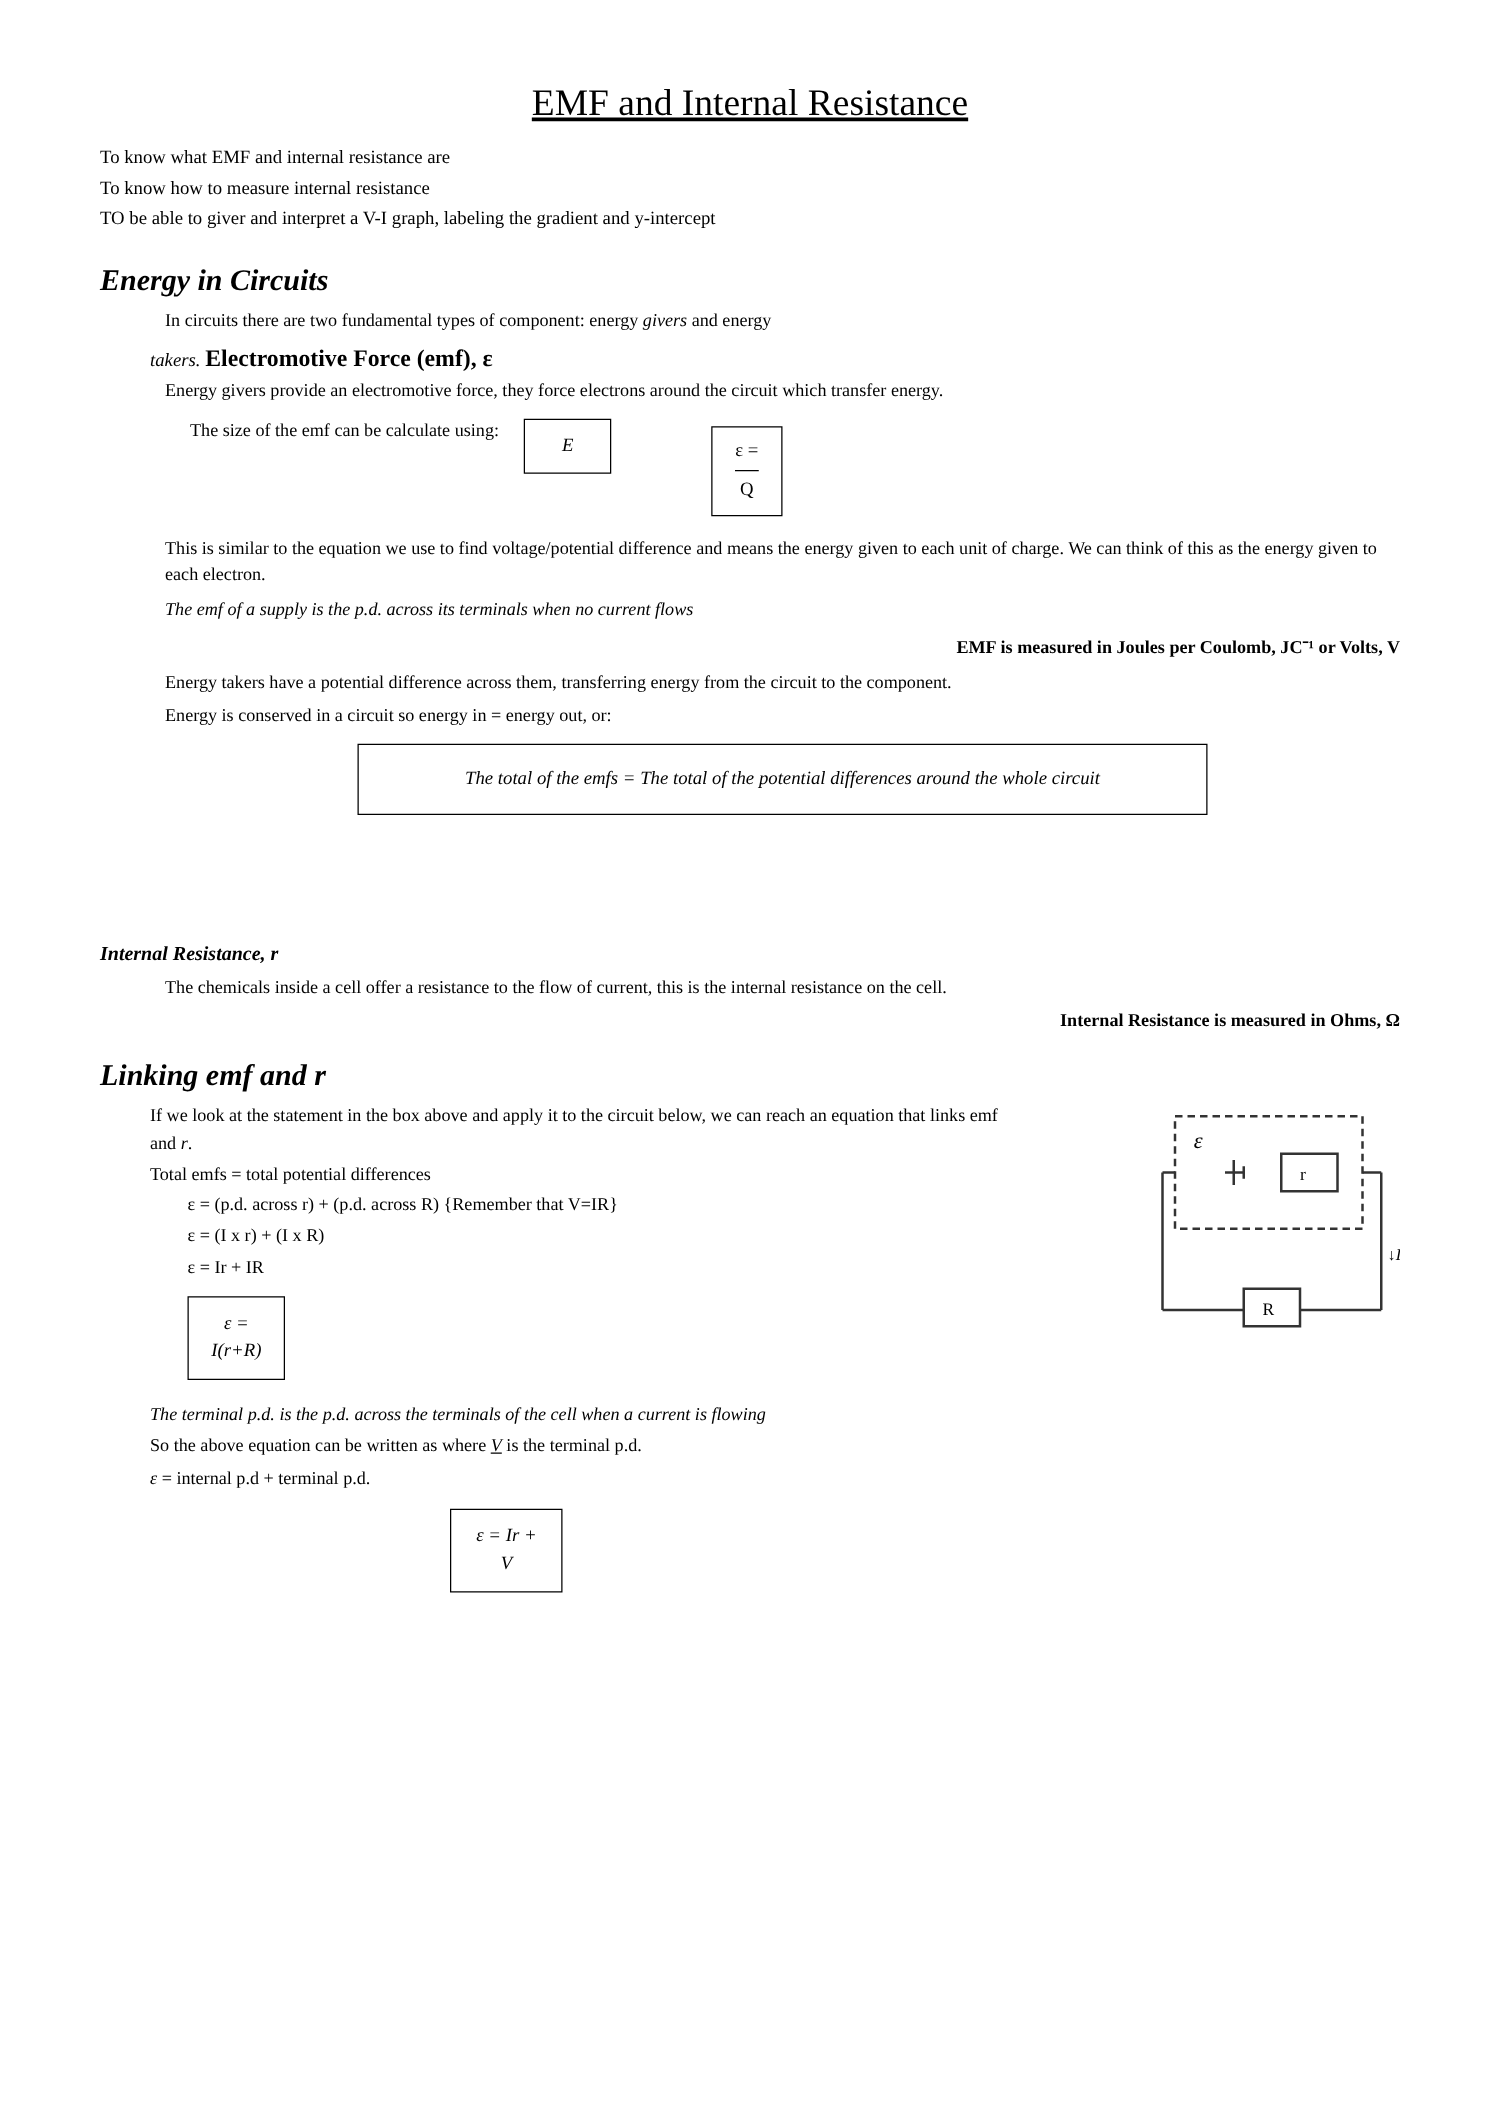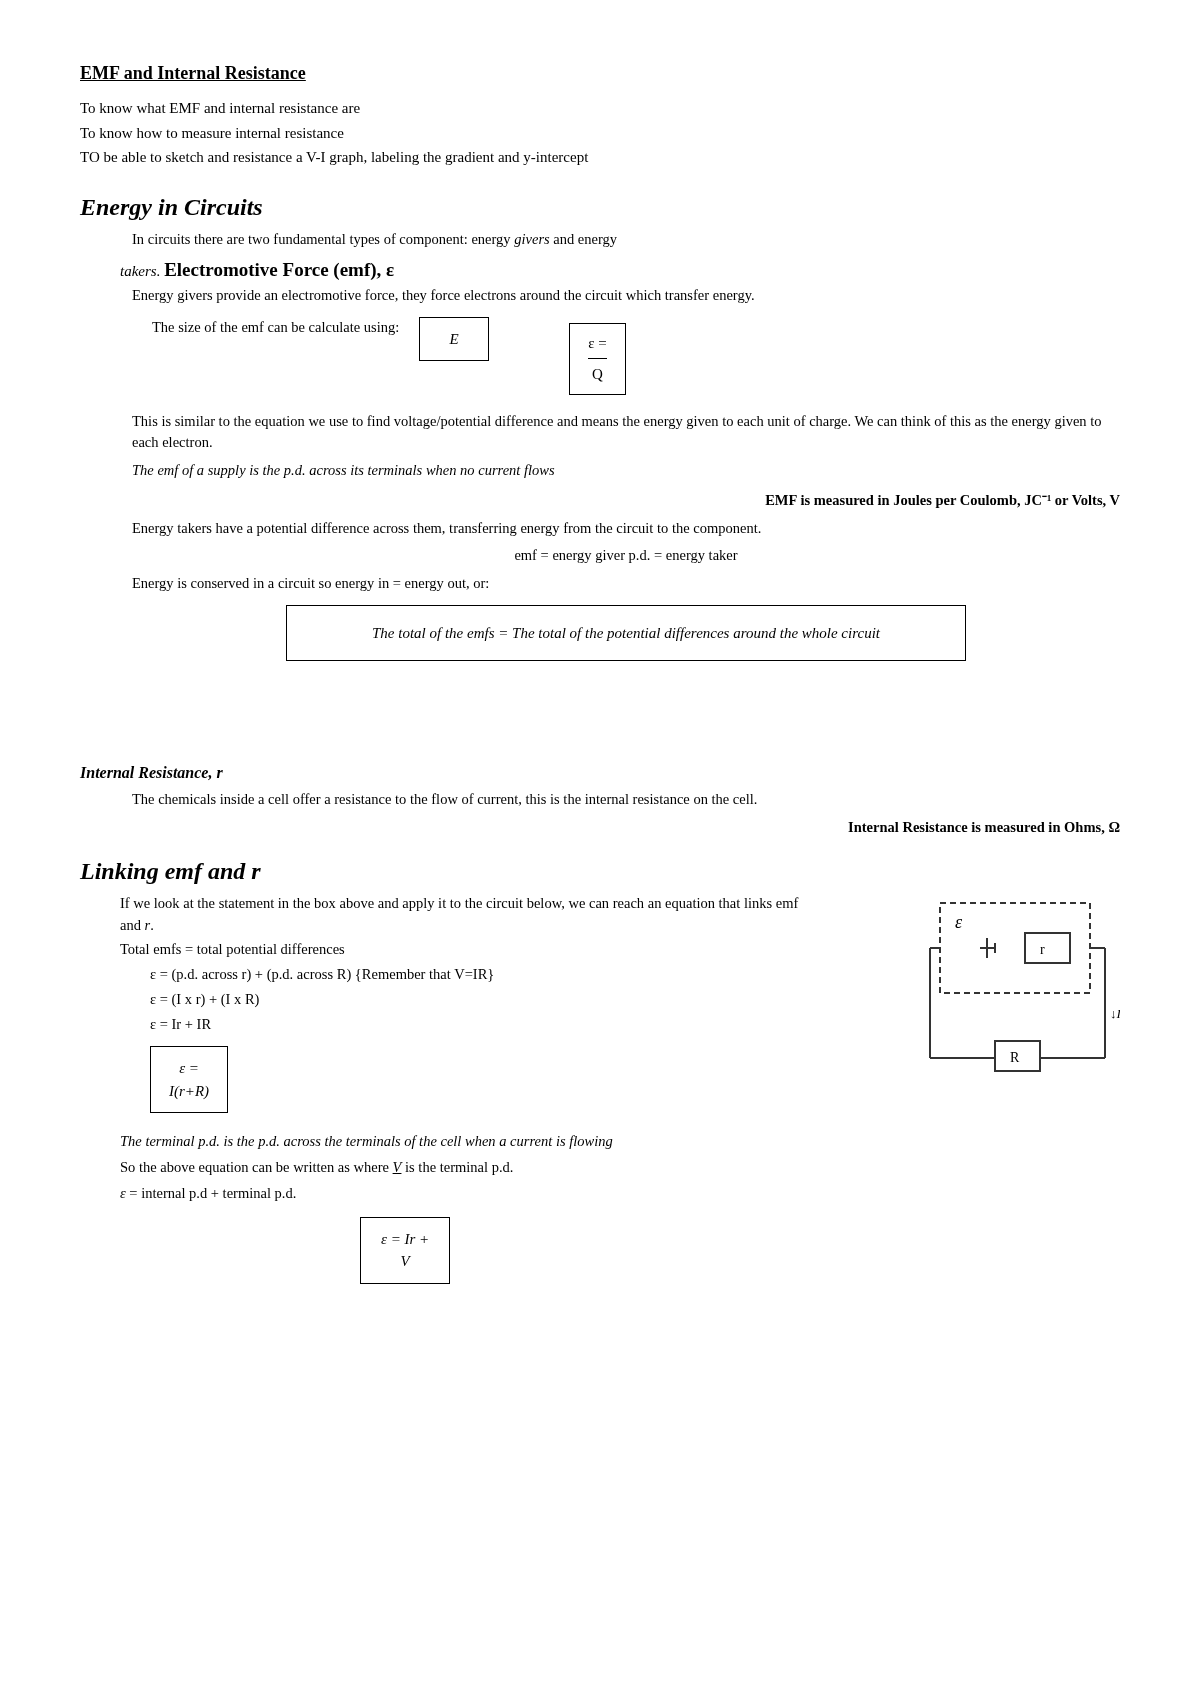--- a/index.html
+++ b/index.html
@@ -7,23 +7,23 @@
       background: #fff;
       font-family: 'Times New Roman', Times, serif;
       font-size: 15px;
       color: #000;
       width: 1200px;
       min-height: 1695px;
       padding: 60px 80px;
       line-height: 1.5;
     }
     h1.page-title {
-      text-align: left;
-      font-size: 18px;
-      font-weight: bold;
+      text-align: center;
+      font-size: 30px;
+      font-weight: normal;
       text-decoration: underline;
       margin-bottom: 10px;
       font-family: 'Times New Roman', Times, serif;
     }
     .objectives {
       margin-bottom: 20px;
       font-size: 15px;
     }
     .objectives p { margin-bottom: 2px; }
 
@@ -146,21 +146,21 @@
     }
   </style>
 </head>
 <body>
 
 <h1 class="page-title">EMF and Internal Resistance</h1>
 
 <div class="objectives">
   <p>To know what EMF and internal resistance are</p>
   <p>To know how to measure internal resistance</p>
-  <p>TO be able to sketch and resistance a V-I graph, labeling the gradient and y-intercept</p>
+  <p>TO be able to giver and interpret a V-I graph, labeling the gradient and y-intercept</p>
 </div>
 
 <h2 class="section-title">Energy in Circuits</h2>
 
 <div class="section-body">
   <p>
     <span>In circuits there are two fundamental types of component: energy </span><em>givers</em><span> and energy</span>
   </p>
 </div>
 
@@ -188,21 +188,20 @@
         <div>Q</div>
       </div>
     </div>
   </div>
 
   <p>This is similar to the equation we use to find voltage/potential difference and means the energy given to each unit of charge. We can think of this as the energy given to each electron.</p>
   <p class="italic-line">The emf of a supply is the p.d. across its terminals when no current flows</p>
   <p class="emf-unit-bold">EMF is measured in Joules per Coulomb, JC⁻¹ or Volts, V</p>
 
   <p>Energy takers have a potential difference across them, transferring energy from the circuit to the component.</p>
-  <p class="center-text">emf = energy giver p.d. = energy taker</p>
   <p>Energy is conserved in a circuit so energy in = energy out, or:</p>
 
   <div class="conservation-box">The total of the emfs = The total of the potential differences around the whole circuit</div>
 </div>
 
 <div class="spacer-lg"></div>
 <div class="spacer"></div>
 
 <h2 class="internal-title">Internal Resistance, r</h2>
 <div class="section-body">

